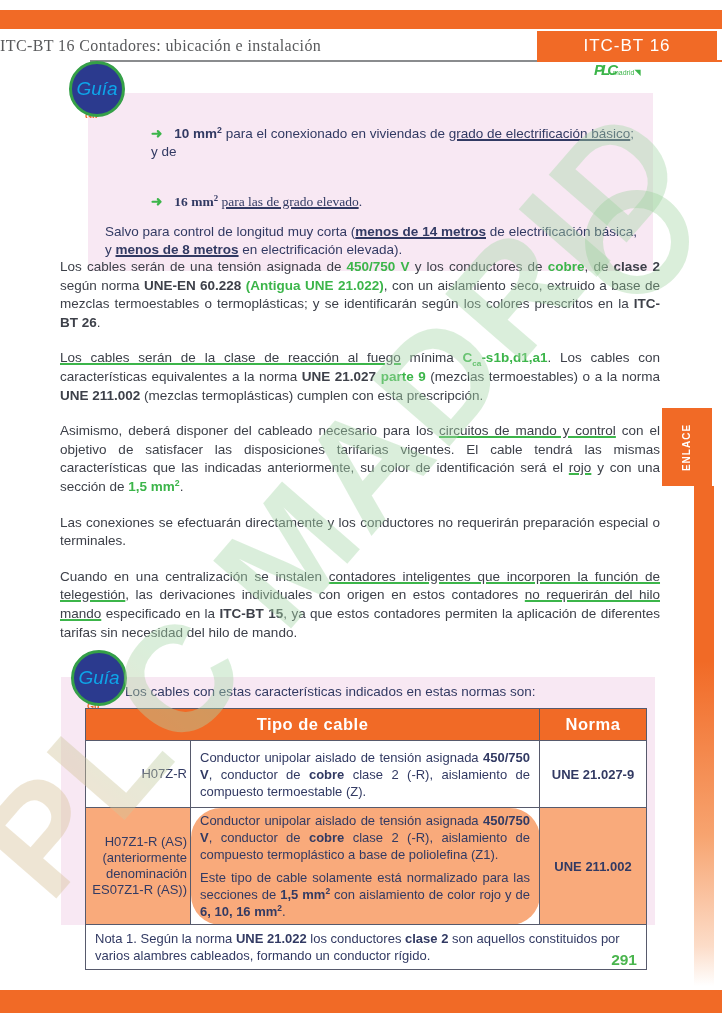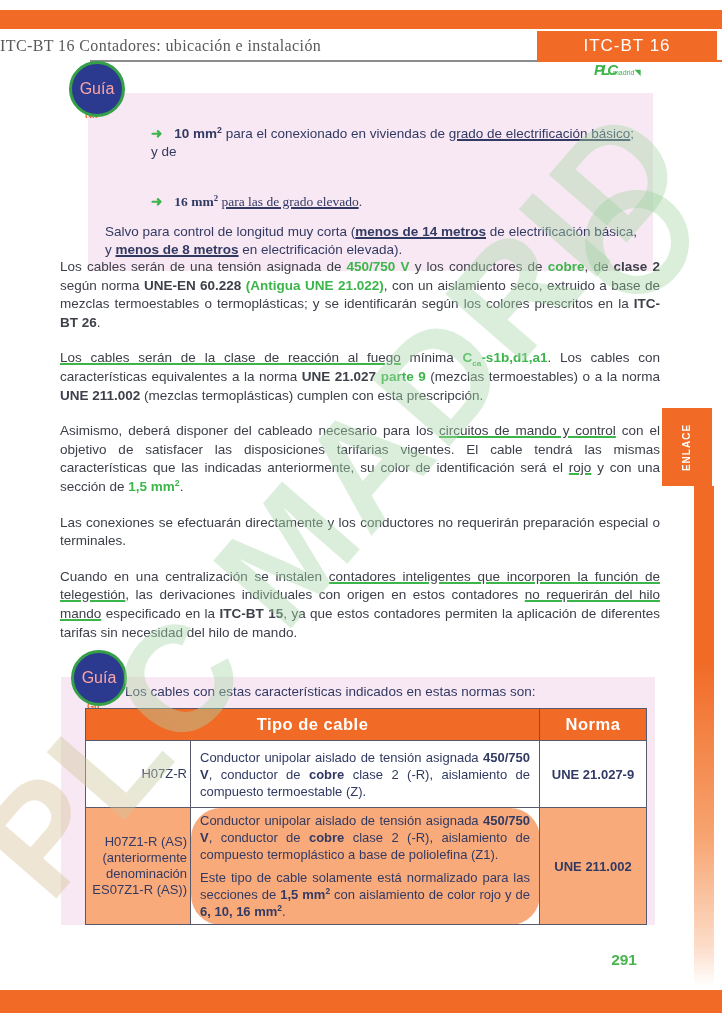--- a/index.html
+++ b/index.html
@@ -41,22 +41,22 @@
 
   .enlace{position:absolute;left:662px;top:408px;width:50px;height:78px;background:var(--orange);
         display:flex;align-items:center;justify-content:center;}
   .enlace span{transform:rotate(-90deg);color:#fff;font-size:10px;font-weight:bold;
         letter-spacing:1px;white-space:nowrap;}
   .strip{position:absolute;left:694px;top:486px;width:20px;height:500px;
         background:linear-gradient(180deg,var(--orange) 0%,var(--orange) 35%,
         #f7a470 70%,#fcdcc8 92%,rgba(252,220,200,0) 100%);}
 
   .badge{position:absolute;width:50px;height:50px;border-radius:50%;background:var(--badge-navy);
-        border:3px solid var(--badge-ring);color:#fca5a5;font-size:16px;
-        display:flex;align-items:center;justify-content:center;z-index:3;}
+        border:3px solid var(--badge-ring);color:#0ea5e9;font-size:19px;
+        display:flex;align-items:center;justify-content:center;z-index:3;font-style:italic;}
   .b1{left:69px;top:61px;}  .b2{left:71px;top:650px;}
   .badge-frag{position:absolute;color:var(--orange);font-size:9px;font-weight:bold;
         height:7px;overflow:hidden;z-index:2;}
   .f1{left:85px;top:111px;}  .f2{left:87px;top:701px;}
 
   .box2{position:absolute;left:61px;top:677px;width:594px;height:248px;background:var(--pink);
         box-sizing:border-box;color:var(--navy);}
   .box2-intro{padding:7px 0 0 64px;font-size:13.5px;}
   .cable-table{margin:9px 0 0 24px;width:562px;border-collapse:collapse;
         font-size:13px;color:var(--navy);background:#fff;}
@@ -153,20 +153,23 @@
           <td class="norm">UNE 21.027-9</td>
         </tr>
         <tr class="r2 alt">
           <td class="code">H07Z1-R (AS) (anteriormente denominación ES07Z1-R (AS))</td>
           <td class="desc">
             <div><span>Conductor unipolar aislado de tensión asignada </span><span class="b">450/750 V</span><span>, conductor de </span><span class="b">cobre</span><span> clase 2 (-R), aislamiento de compuesto termoplástico a base de poliolefina (Z1).</span></div>
             <div class="desc2"><span>Este tipo de cable solamente está normalizado para las secciones de </span><span class="b">1,5 mm</span><span class="b sp">2</span><span> con aislamiento de color rojo y de </span><span class="b">6, 10, 16 mm</span><span class="b sp">2</span><span>.</span></div>
           </td>
           <td class="norm">UNE 211.002</td>
         </tr>
+        <tr>
+          <td class="note" colspan="3"><span>Nota 1.  Según la norma </span><span class="b">UNE 21.022</span><span> los conductores </span><span class="b">clase 2</span><span> son aquellos constituidos por varios alambres cableados, formando un conductor rígido.</span></td>
+        </tr>
       </tbody>
     </table>
   </div>
 
   <div class="badge b2">
     <span>Guía</span>
   </div>
   <div class="badge-frag f2">Gu</div>
 
   <div class="page-num">291</div>

